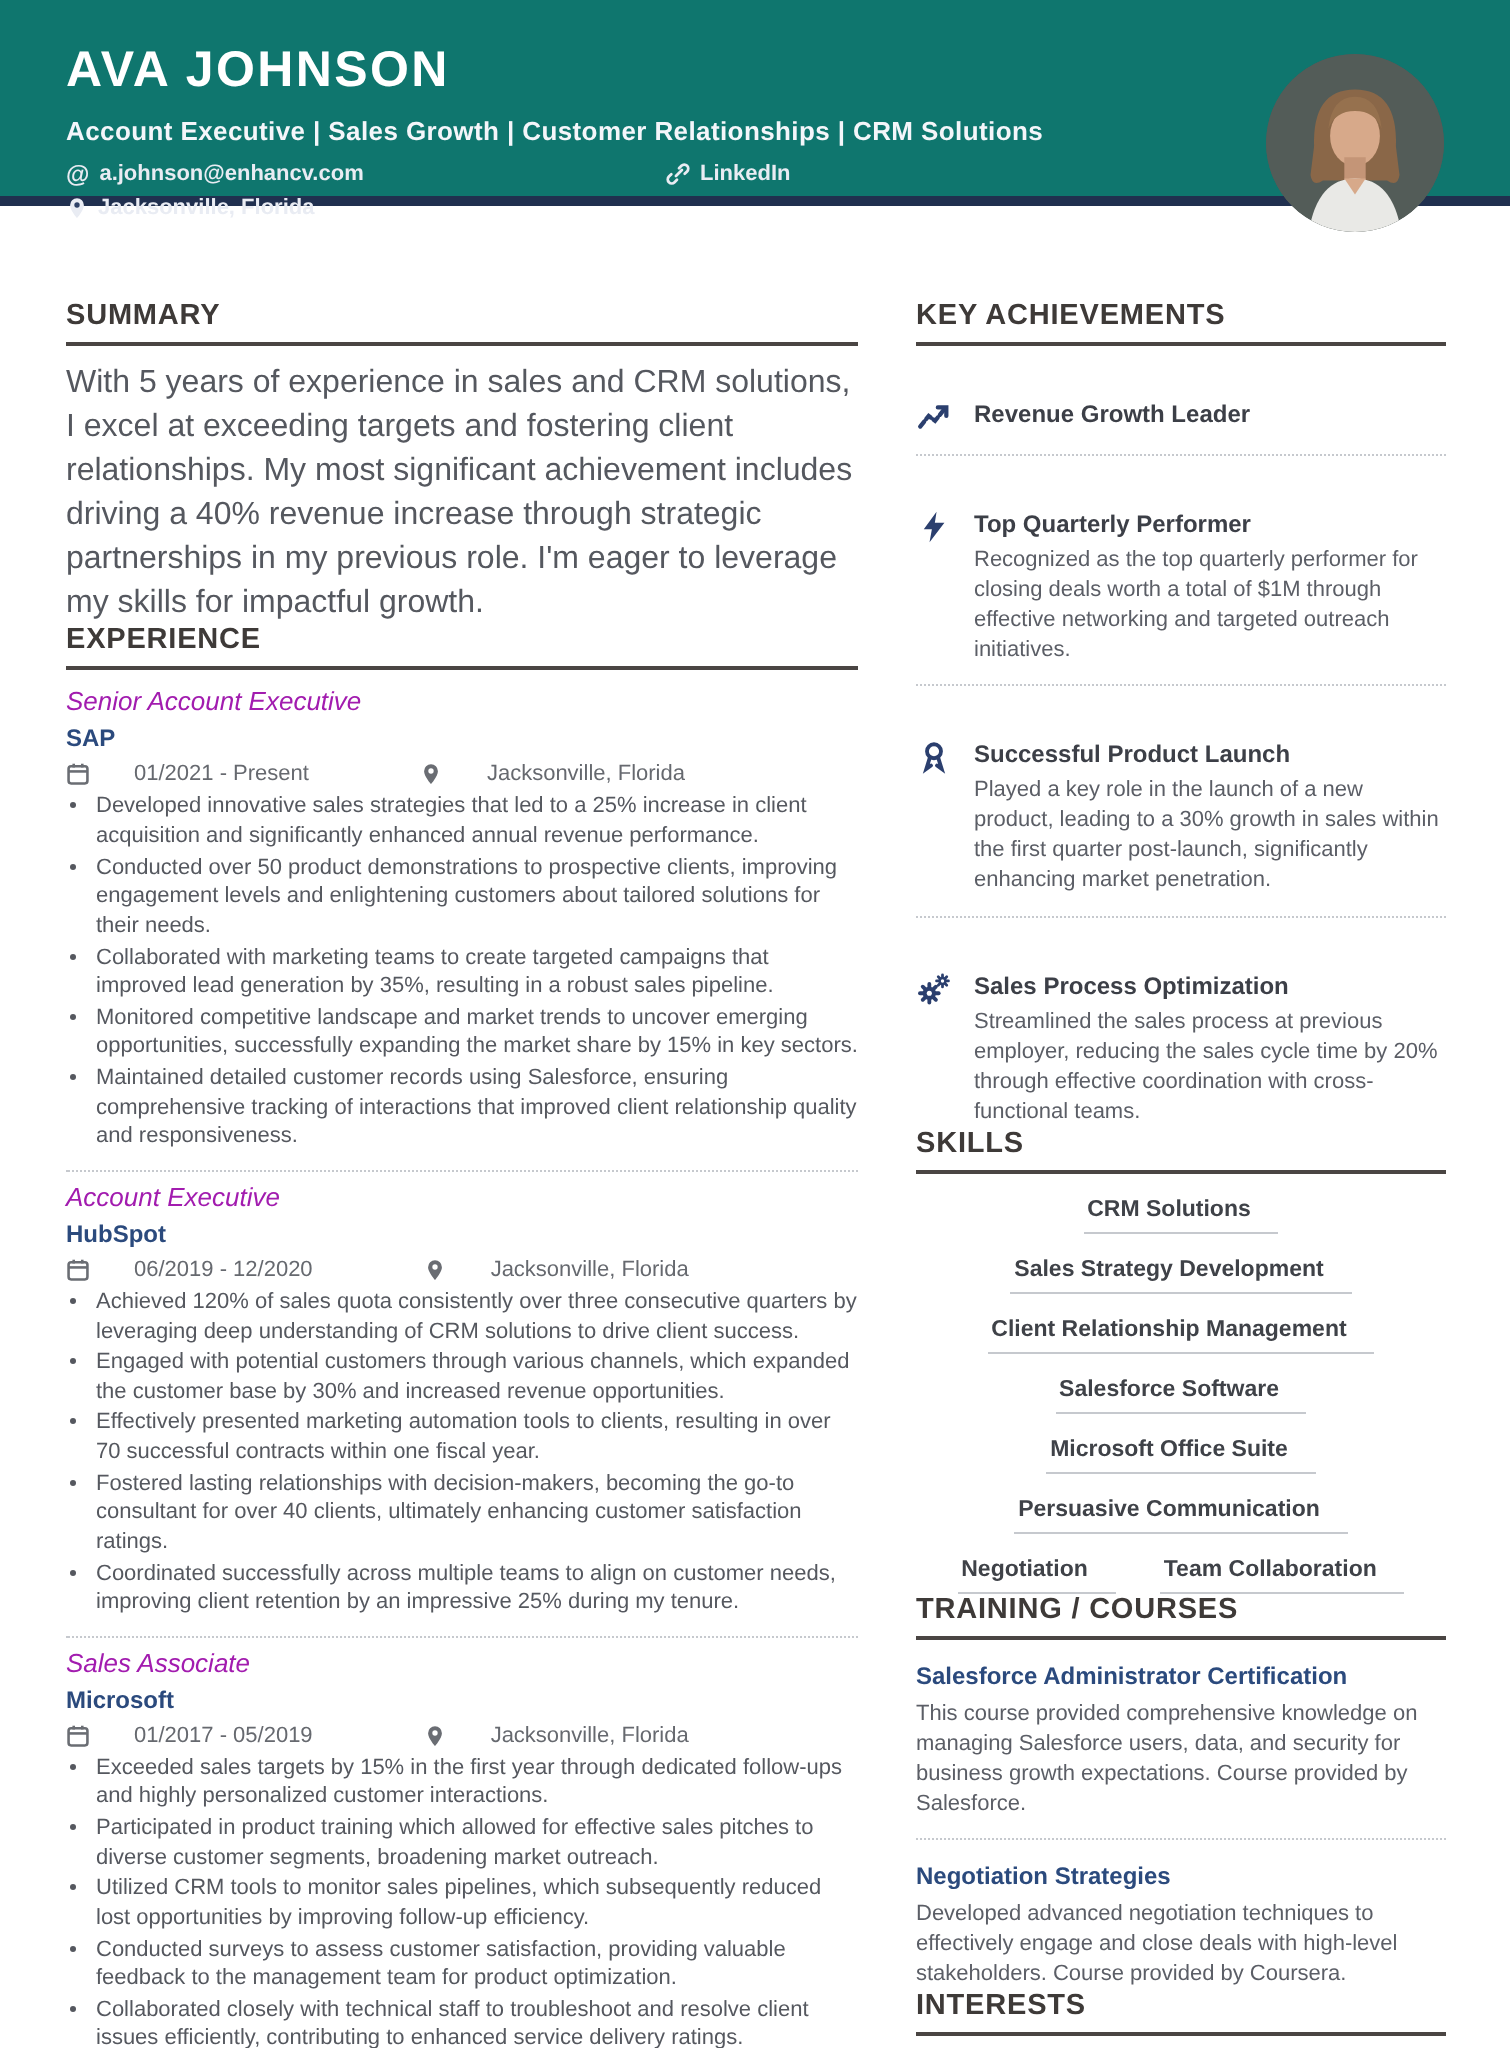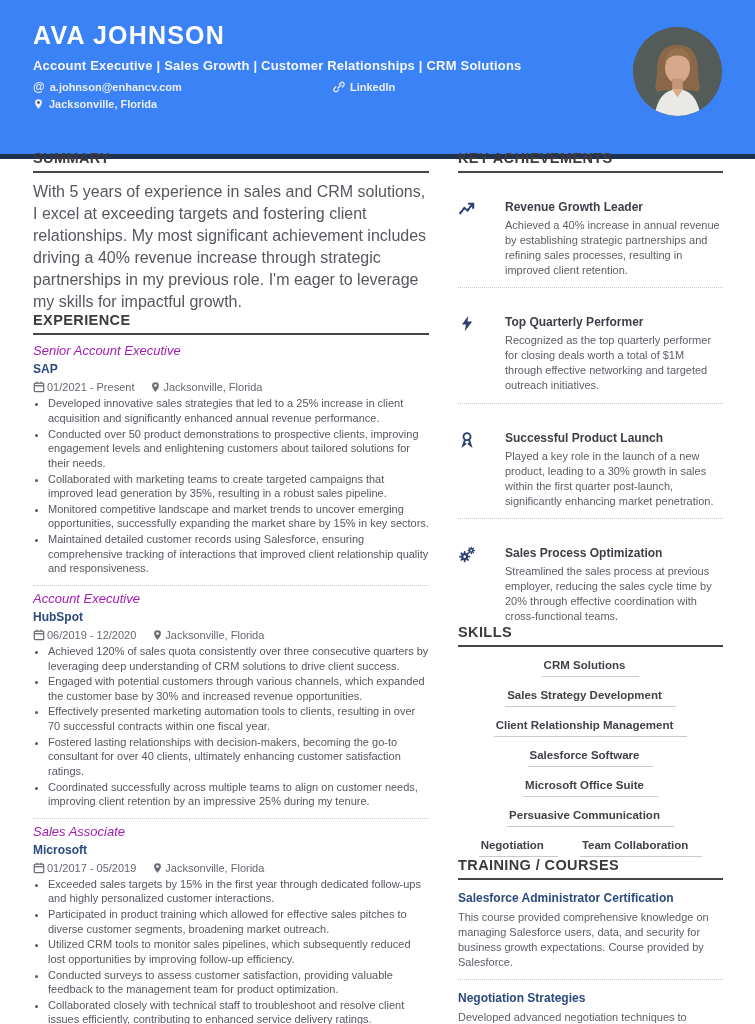--- a/index.html
+++ b/index.html
@@ -4,22 +4,22 @@
 <style>
   * { box-sizing: border-box; }
   html,body { margin:0; padding:0; }
   body {
     width:755px; height:1024px; position:relative; overflow:hidden;
     background:#ffffff; font-family:"Liberation Sans", sans-serif;
     -webkit-font-smoothing:antialiased;
   }
   
   .header {
-    position:absolute; top:0; left:0; width:755px; height:159px;
-    background:#3b82f6; border-bottom:5px solid #20304f; color:#fff;
+    position:absolute; top:0; left:0; width:755px; height:103px;
+    background:#0f766e; border-bottom:5px solid #20304f; color:#fff;
   }
   .h-inner { padding:21px 0 0 33px; }
   .name { font-size:25px; font-weight:bold; letter-spacing:1.2px; color:#ffffff; }
   .headline { font-size:13px; font-weight:bold; margin-top:8px; color:#f4f6fa; letter-spacing:.2px; }
   .contact {
     margin-top:7px; width:440px;
     display:grid; grid-template-columns:300px auto; row-gap:4px;
     font-size:11px; font-weight:bold; color:#e9ecf3;
   }
   .c-item { display:flex; align-items:center; gap:5px; }
@@ -34,28 +34,28 @@
   .col-right { position:absolute; left:458px; top:150px; width:265px; }
   h2.sec {
     font-size:14.5px; font-weight:bold; color:#3e3a38; letter-spacing:.4px;
     margin:0 0 8px 0; padding-bottom:5px; border-bottom:2.5px solid #4a4543;
   }
   .mt { margin-top:24px; }
   .body-text { font-size:16px; line-height:1.37; color:#55585f; }
   
   .job-title { font-size:13px; color:#a21caf; margin-top:5px;font-style:italic; }
   .job-company { font-size:12px; font-weight:bold; color:#2b4a7d; margin-top:4px; }
-  .meta { display:flex; align-items:center; gap:2px; font-size:11px; color:#66696f; margin:5px 0 3px; }
+  .meta { display:flex; align-items:center; gap:22px; font-size:11px; color:#66696f; margin:5px 0 3px; }
   .meta .gap { width:12px; }
   .meta svg { color:#6a6d73; }
   ul.bullets { margin:2px 0 0 0; padding-left:15px; }
   ul.bullets li { font-size:11px; line-height:1.33; color:#55585f; margin-bottom:1px; }
   .dotted { border-bottom:1px dotted #c6c9ce; margin:9px 0 4px; }
   
-  .card { display:grid; grid-template-columns:26px 1fr; column-gap:21px; margin-top:26px; }
+  .card { display:grid; grid-template-columns:26px 1fr; column-gap:3px; margin-top:26px; }
   .card-icon { width:18px; height:18px; color:#2b3f6e; padding-top:1px; }
   .card-title { font-size:12px; font-weight:bold; color:#3c3f47; margin-bottom:4px; padding-top:1px; }
   .card-text { font-size:11px; line-height:1.37; color:#5b5e66; }
   
   .skill-wrap { display:flex; flex-wrap:wrap; column-gap:22px; row-gap:12px; margin-top:12px;justify-content:center; }
   .skill {
     font-size:11.5px; font-weight:bold; color:#3f4248;
     padding:0 14px 5px 2px; border-bottom:1.5px solid #c6c9ce;
   }
   
@@ -207,21 +207,20 @@
 
   <h2 class="sec">KEY ACHIEVEMENTS</h2>
 
   <div class="card">
     <svg class="card-icon" viewBox="0 0 16 16" fill="none" stroke="currentColor" stroke-width="2" stroke-linecap="round">
       <path d="M1.5 12.5 L5.5 7.5 L8.5 9.8 L12.5 4.8" stroke-dasharray="3 1.6"></path>
       <path d="M9.8 3.5 H13.8 V7.5"></path>
     </svg>
     <div>
       <div class="card-title">Revenue Growth Leader</div>
-      <div class="card-text">Achieved a 40% increase in annual revenue by establishing strategic partnerships and refining sales processes, resulting in improved client retention.</div>
     </div>
   </div>
   <div class="dotted"></div>
 
   <div class="card">
     <svg class="card-icon" viewBox="0 0 16 16">
       <path d="M9.2 0.8 L3.2 9 H7 L5.9 15.2 L12.9 6 H8.4 Z" fill="currentColor"></path>
     </svg>
     <div>
       <div class="card-title">Top Quarterly Performer</div>

